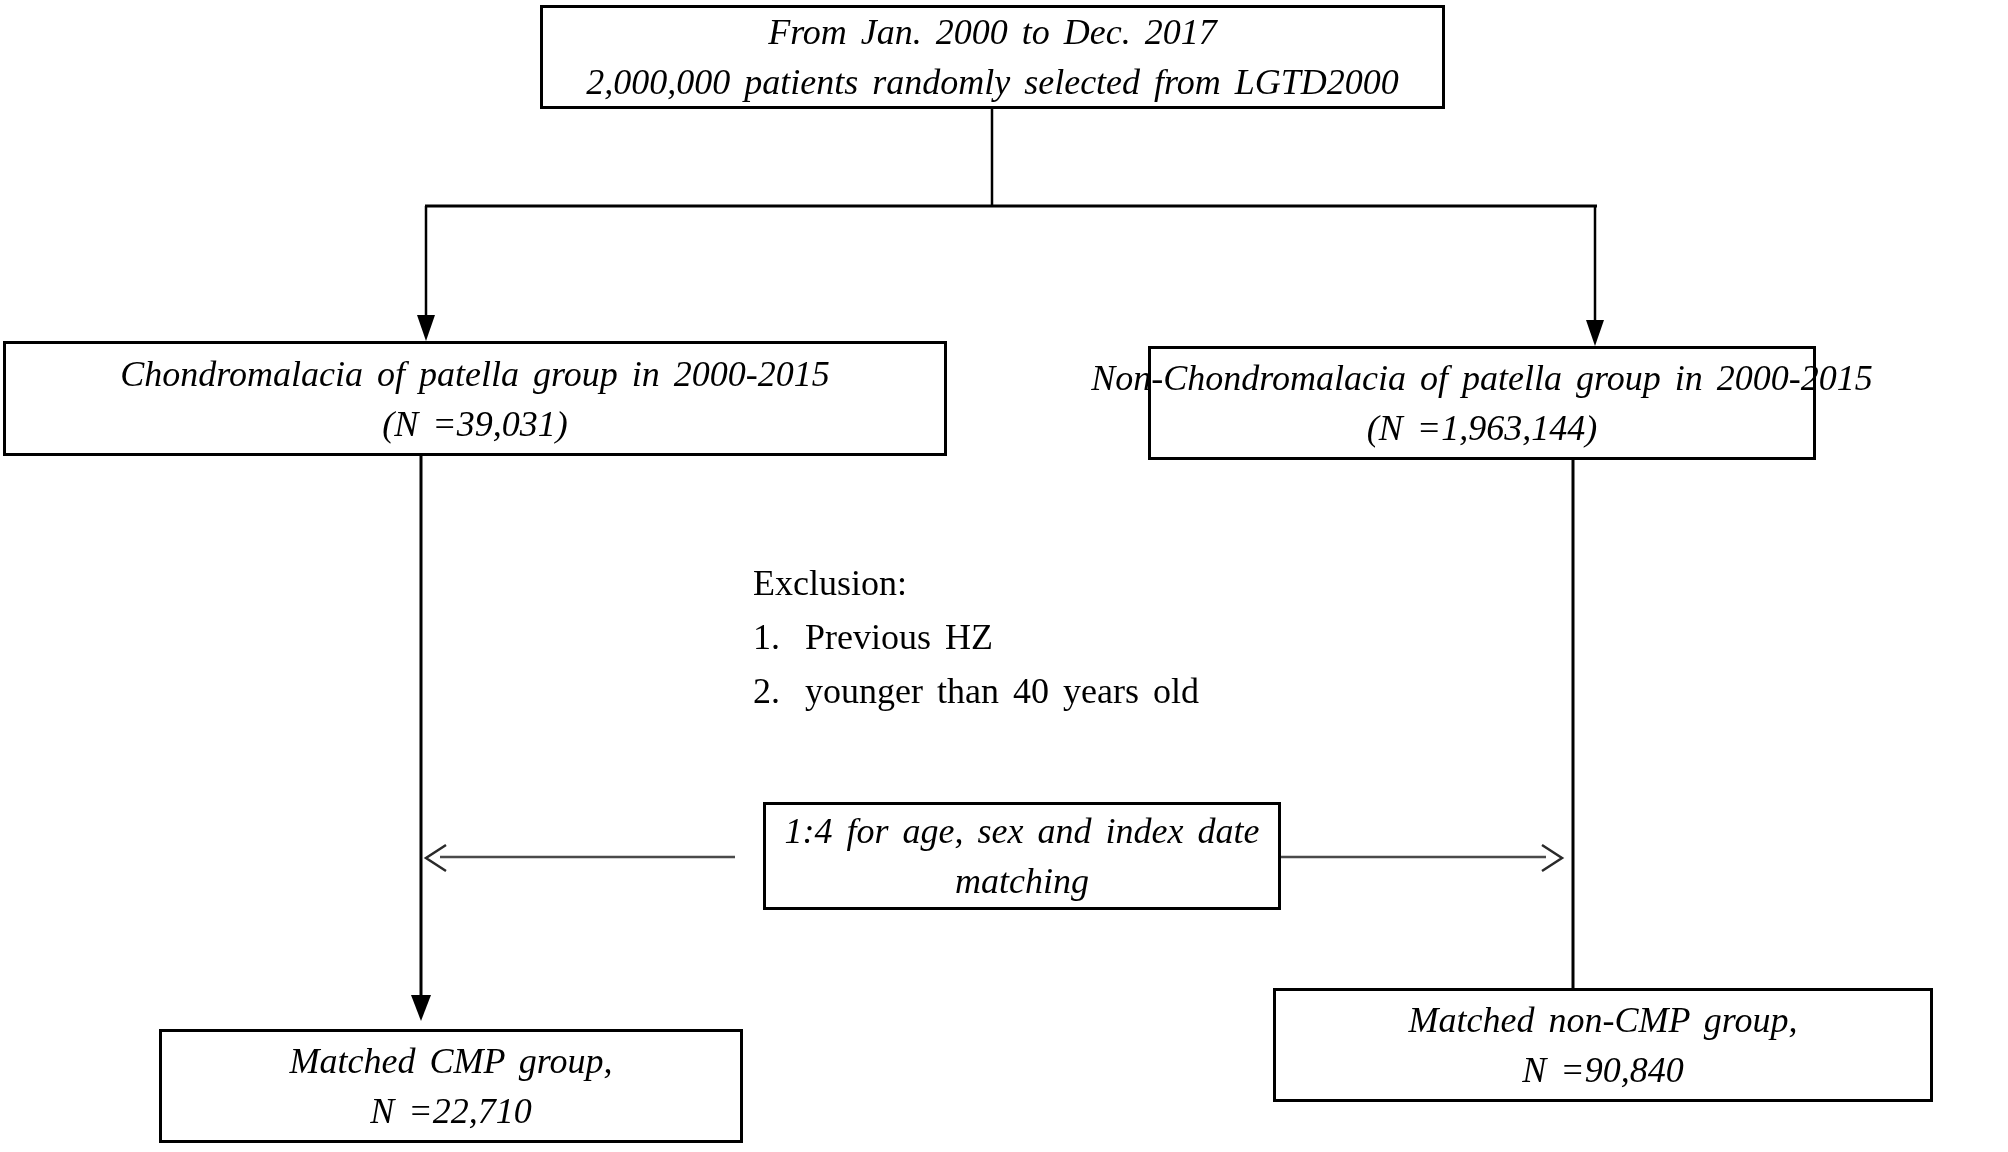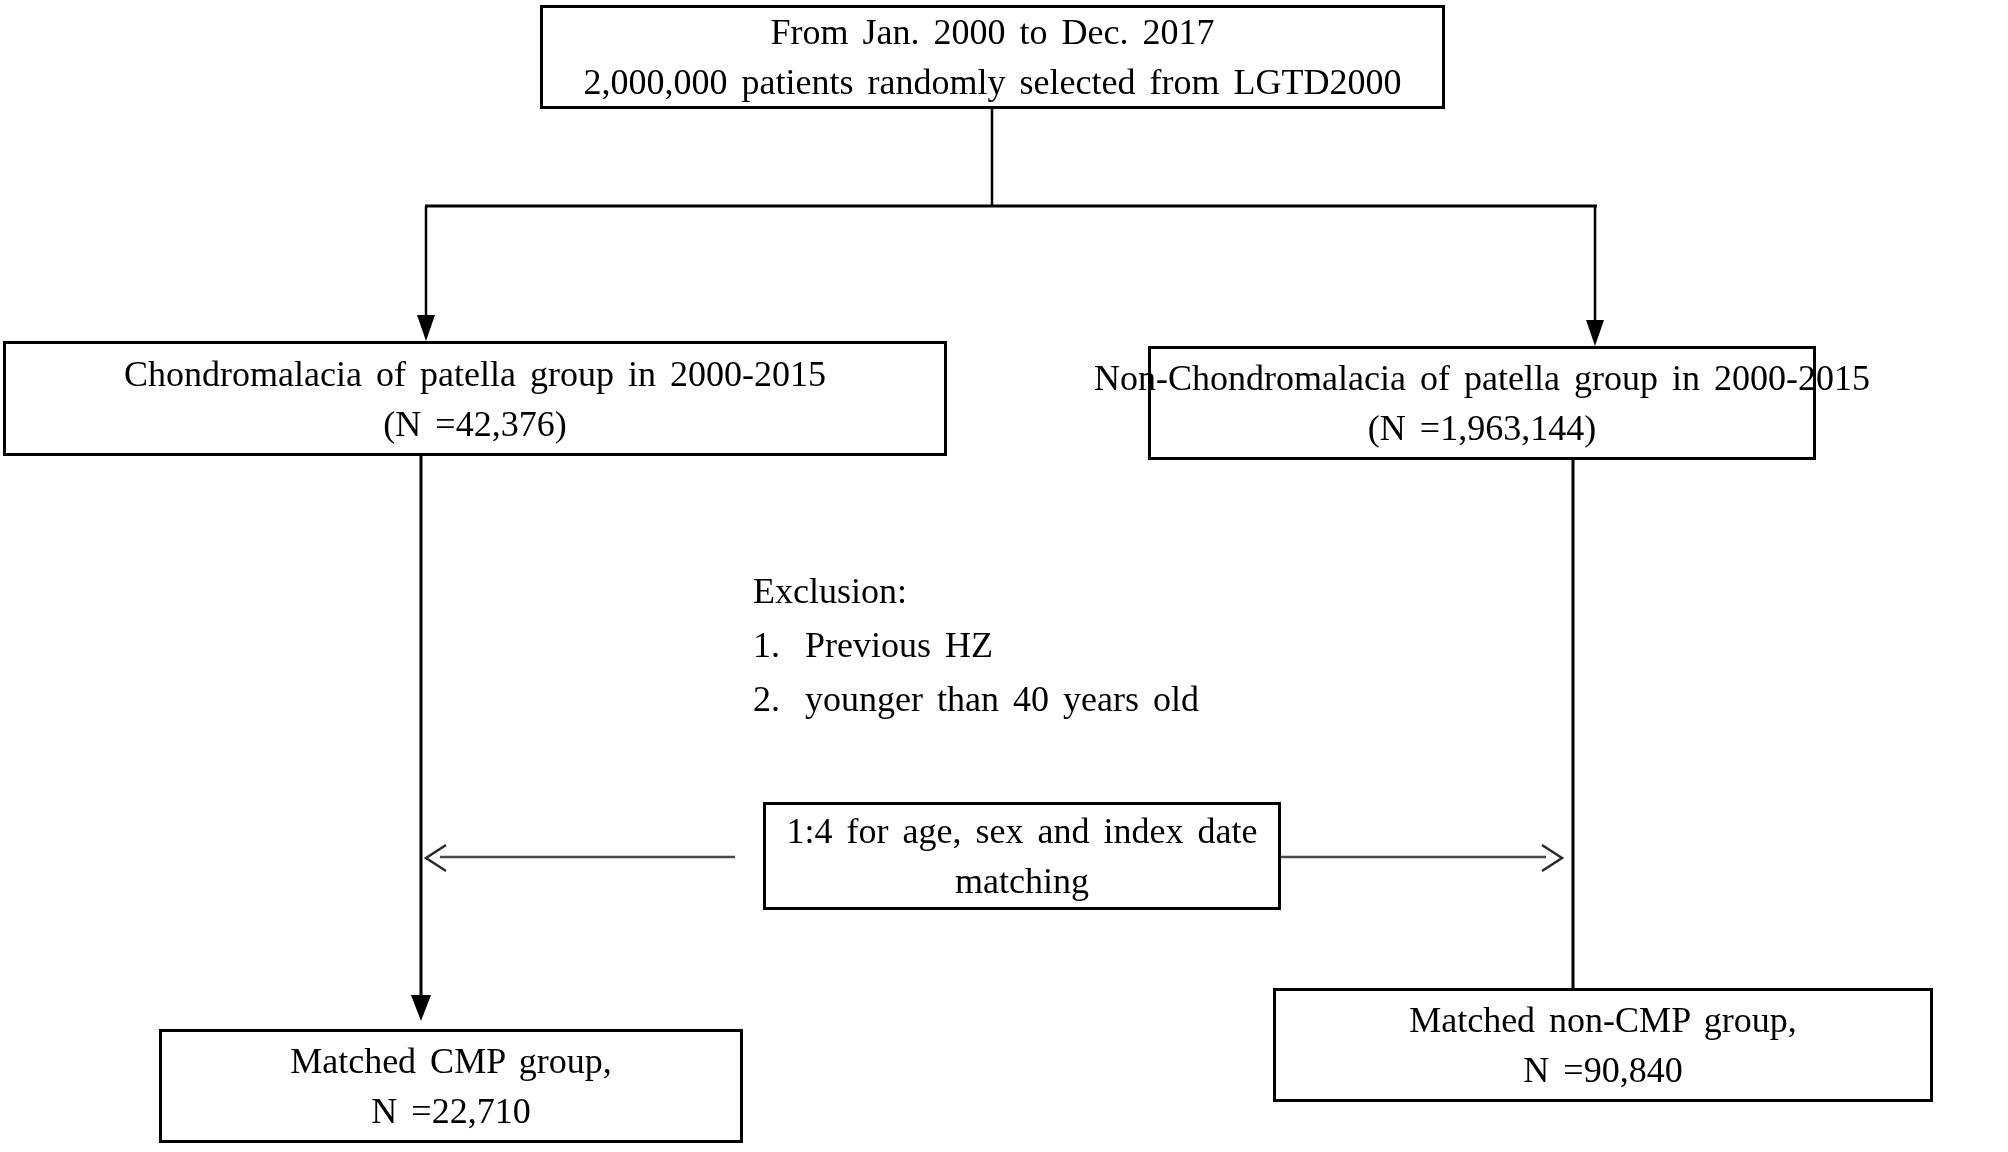--- a/index.html
+++ b/index.html
@@ -29,38 +29,38 @@
     border: 3px solid #000000;
     background: #ffffff;
     display: flex;
     flex-direction: column;
     justify-content: center;
     align-items: center;
     text-align: center;
     font-size: 36px;
     line-height: 50px;
     word-spacing: 5px;
+    font-style: italic;
   }
   .node-line { white-space: nowrap; }
 
   .box-top        { left: 540px;  top: 5px;    width: 905px; height: 104px; }
   .box-left       { left: 3px;    top: 341px;  width: 944px; height: 115px; }
   .box-right      { left: 1148px; top: 346px;  width: 668px; height: 114px; }
   .box-match      { left: 735px;  top: 802px;  width: 518px; height: 108px; margin-left: 28px; }
   .box-bot-left   { left: 159px;  top: 1029px; width: 584px; height: 114px; }
   .box-bot-right  { left: 1273px; top: 988px; width: 660px; height: 114px; }
 
   .exclusion {
     position: absolute;
     left: 753px;
     top: 556px;
     font-size: 36px;
     line-height: 54px;
     word-spacing: 5px;
-    margin-top: 8px;
   }
   .exclusion-row { display: flex; }
   .exclusion-num {
     display: inline-block;
     width: 52px;
     flex: 0 0 52px;
   }
 </style>
 </head>
 <body>
@@ -104,21 +104,21 @@
     </g>
   </svg>
 
   <div class="node box-top">
     <div class="node-line">From Jan. 2000 to Dec. 2017</div>
     <div class="node-line">2,000,000 patients randomly selected from LGTD2000</div>
   </div>
 
   <div class="node box-left">
     <div class="node-line">Chondromalacia of patella group in 2000-2015</div>
-    <div class="node-line">(N =42,376)</div>
+    <div class="node-line">(N =39,031)</div>
   </div>
 
   <div class="node box-right">
     <div class="node-line">Non-Chondromalacia of patella  group in 2000-2015</div>
     <div class="node-line">(N =1,963,144)</div>
   </div>
 
   <div class="exclusion">
     <div>Exclusion:</div>
     <div class="exclusion-row">

